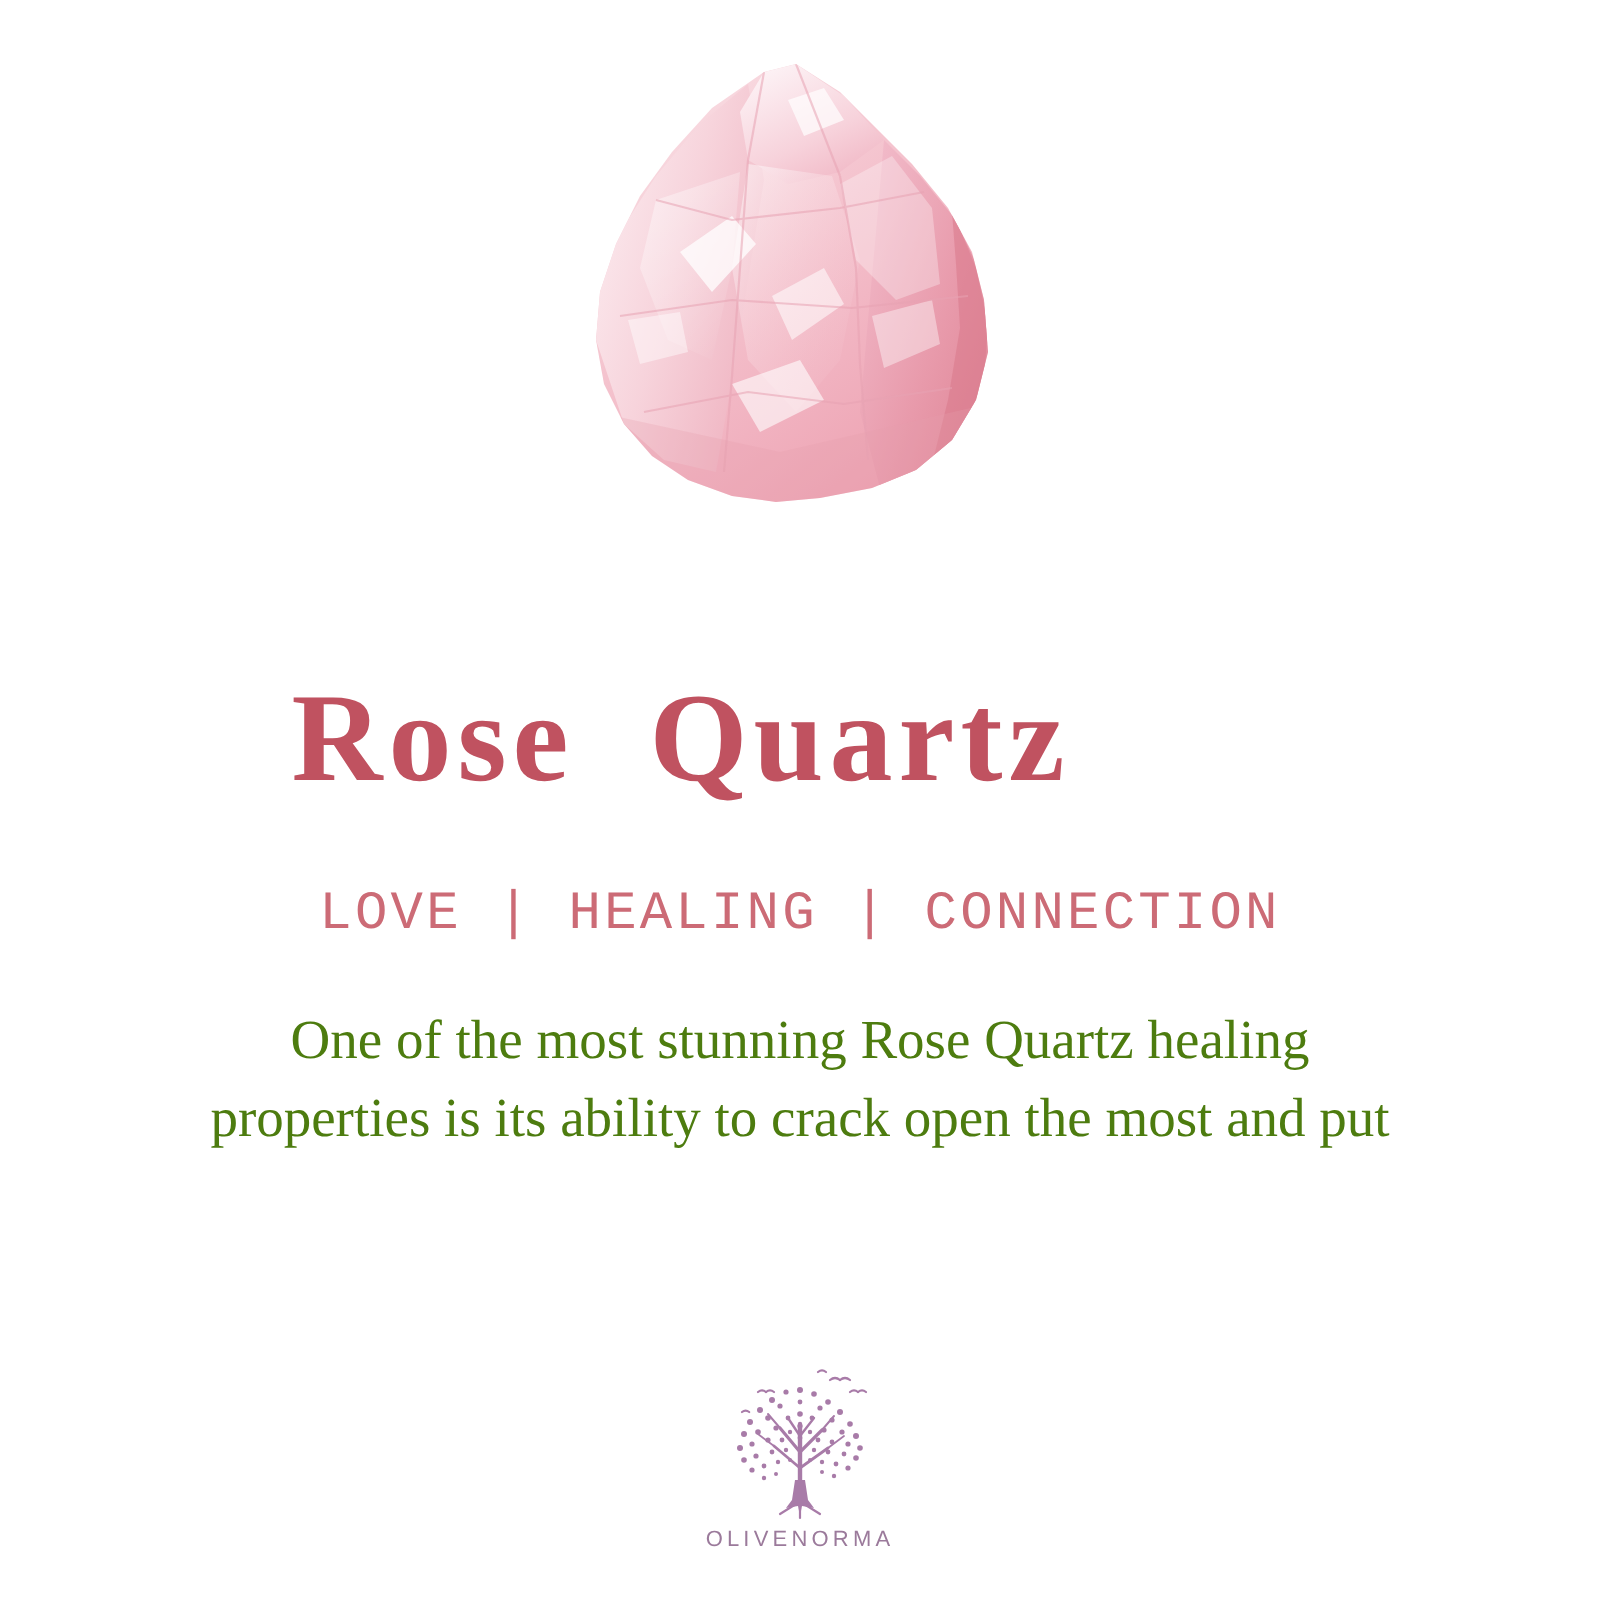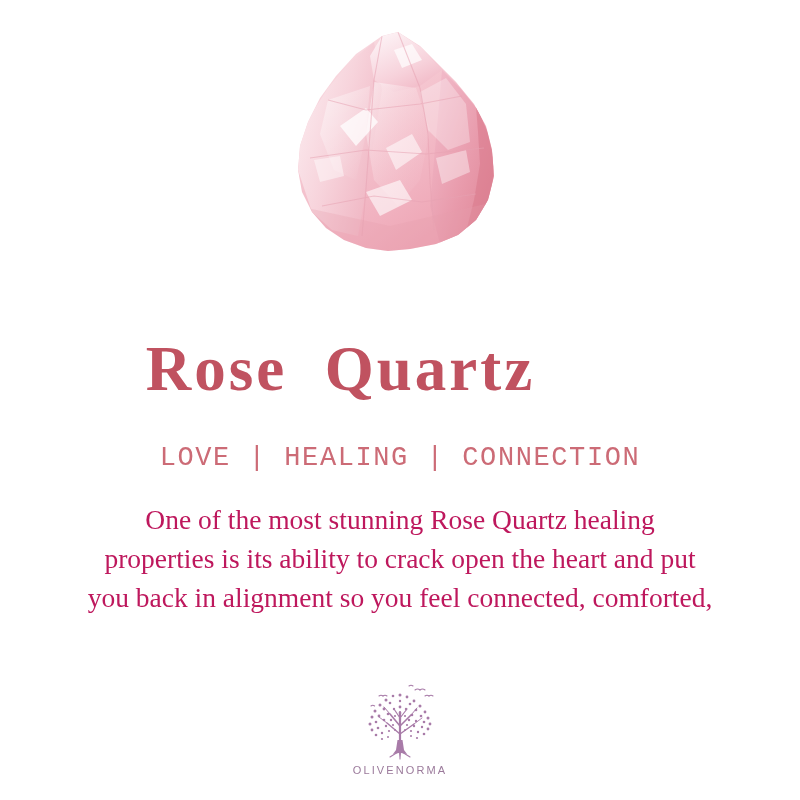--- a/index.html
+++ b/index.html
@@ -72,21 +72,21 @@
   
   .body-text {
     position: absolute;
     top: 500px;
     left: 28px;
     width: 744px;
     text-align: center;
     font-family: "Liberation Serif", serif;
     font-size: 27.5px;
     line-height: 39px;
-    color: #be185d;
+    color: #4d7c0f;
   }
   .body-text .ln {
     display: block;
     white-space: pre;
   }
 
   
   .logo {
     position: absolute;
     top: 682px;
@@ -192,22 +192,21 @@
       </g>
     </svg>
   </div>
 
   <div class="title">Rose  Quartz</div>
 
   <div class="subtitle">LOVE | HEALING | CONNECTION</div>
 
   <div class="body-text">
     <span class="ln">One of the most stunning Rose Quartz healing</span>
-    <span class="ln">properties is its ability to crack open the heart and put</span>
-    <span class="ln">you back in alignment so you feel connected, comforted,</span>
+    <span class="ln">properties is its ability to crack open the most and put</span>
   </div>
 
   <div class="logo">
     <svg class="logo-mark" width="86" height="80" viewBox="0 0 86 80">
       <g fill="#a87ba8">
 
         <g>
           <circle cx="43" cy="13" r="1.5"></circle>
             <circle cx="36" cy="14" r="1.3"></circle>
           <circle cx="50" cy="15" r="1.4"></circle>

